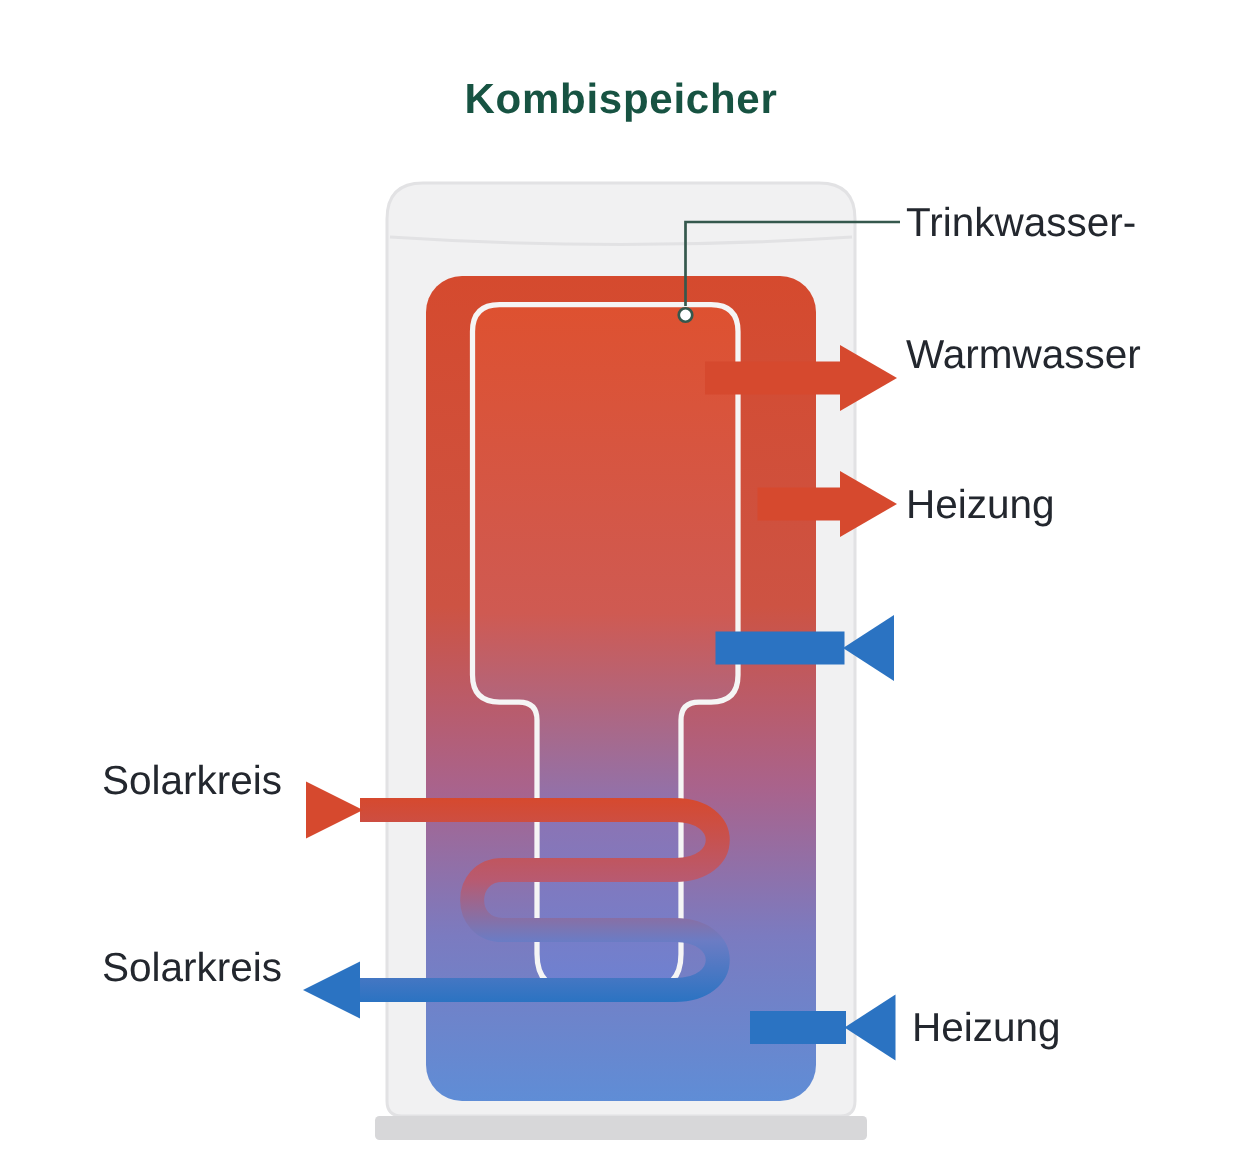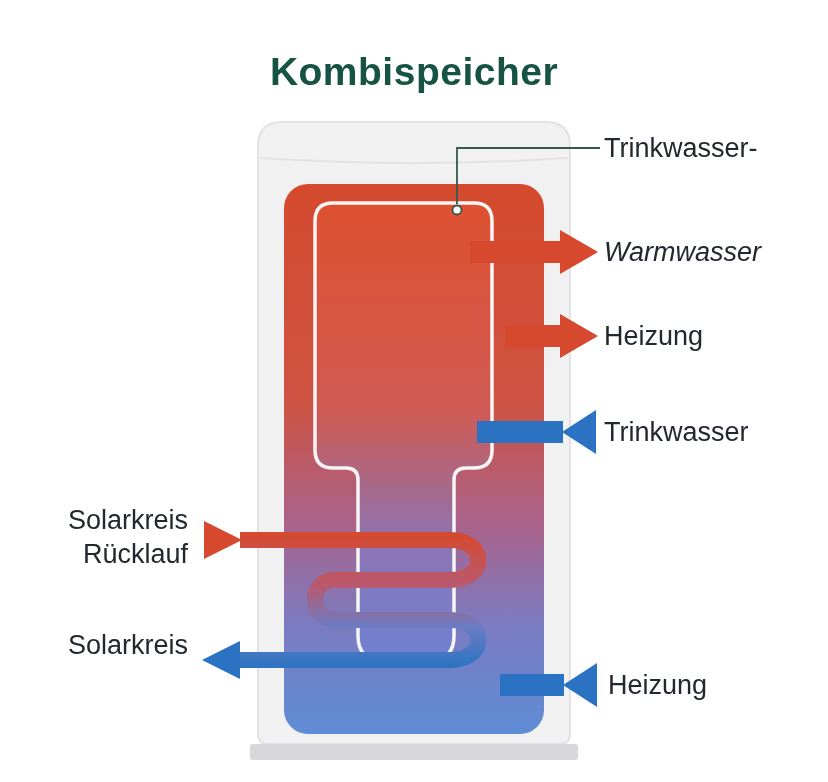--- a/index.html
+++ b/index.html
@@ -20,26 +20,26 @@
     white-space: nowrap;
     text-align: right;
   }
   .lbl.two-line { line-height: 34px; white-space: normal; }
   #title {
     position: absolute;
     left: 0; top: 50px;
     width: 828px;
     text-align: center;
     color: #175342;
-    font-size: 39px;
+    font-size: 28px;
     font-weight: 700;
     letter-spacing: 0.5px;
   }
   #callout-label    { left: 604px; top: 131px; }
-  #warmwasser-label { left: 604px; top: 236px; font-style: italic; }
+  #warmwasser-label { left: 604px; top: 220px; }
   #heizung-top-label{ left: 604px; top: 320px; }
   #trinkwasser-label{ left: 604px; top: 416px; }
   #heizung-bottom-label { left: 608px; top: 669px; }
   #ruecklauf-label  { left: 26px; top: 503px; width: 162px; text-align: right; }
   #vorlauf-label    { left: 26px; top: 628px; width: 162px; text-align: right; }
 </style>
 </head>
 <body>
 
 <div id="page">
@@ -99,26 +99,24 @@
   <div id="title">Kombispeicher</div>
 
   <div id="callout-label" class="lbl two-line">
     <div>Trinkwasser-</div>
   </div>
 
   <div id="warmwasser-label" class="lbl">Warmwasser</div>
 
   <div id="heizung-top-label" class="lbl">Heizung</div>
 
-  <div id="trinkwasser-label" class="lbl">Trinkwasser</div>
 
   <div id="heizung-bottom-label" class="lbl">Heizung</div>
 
   <div id="ruecklauf-label" class="lbl two-line">
     <div>Solarkreis</div>
-    <div>Rücklauf</div>
   </div>
 
   <div id="vorlauf-label" class="lbl two-line">
     <div>Solarkreis</div>
   </div>
 
 </div>
 
 </body></html>

